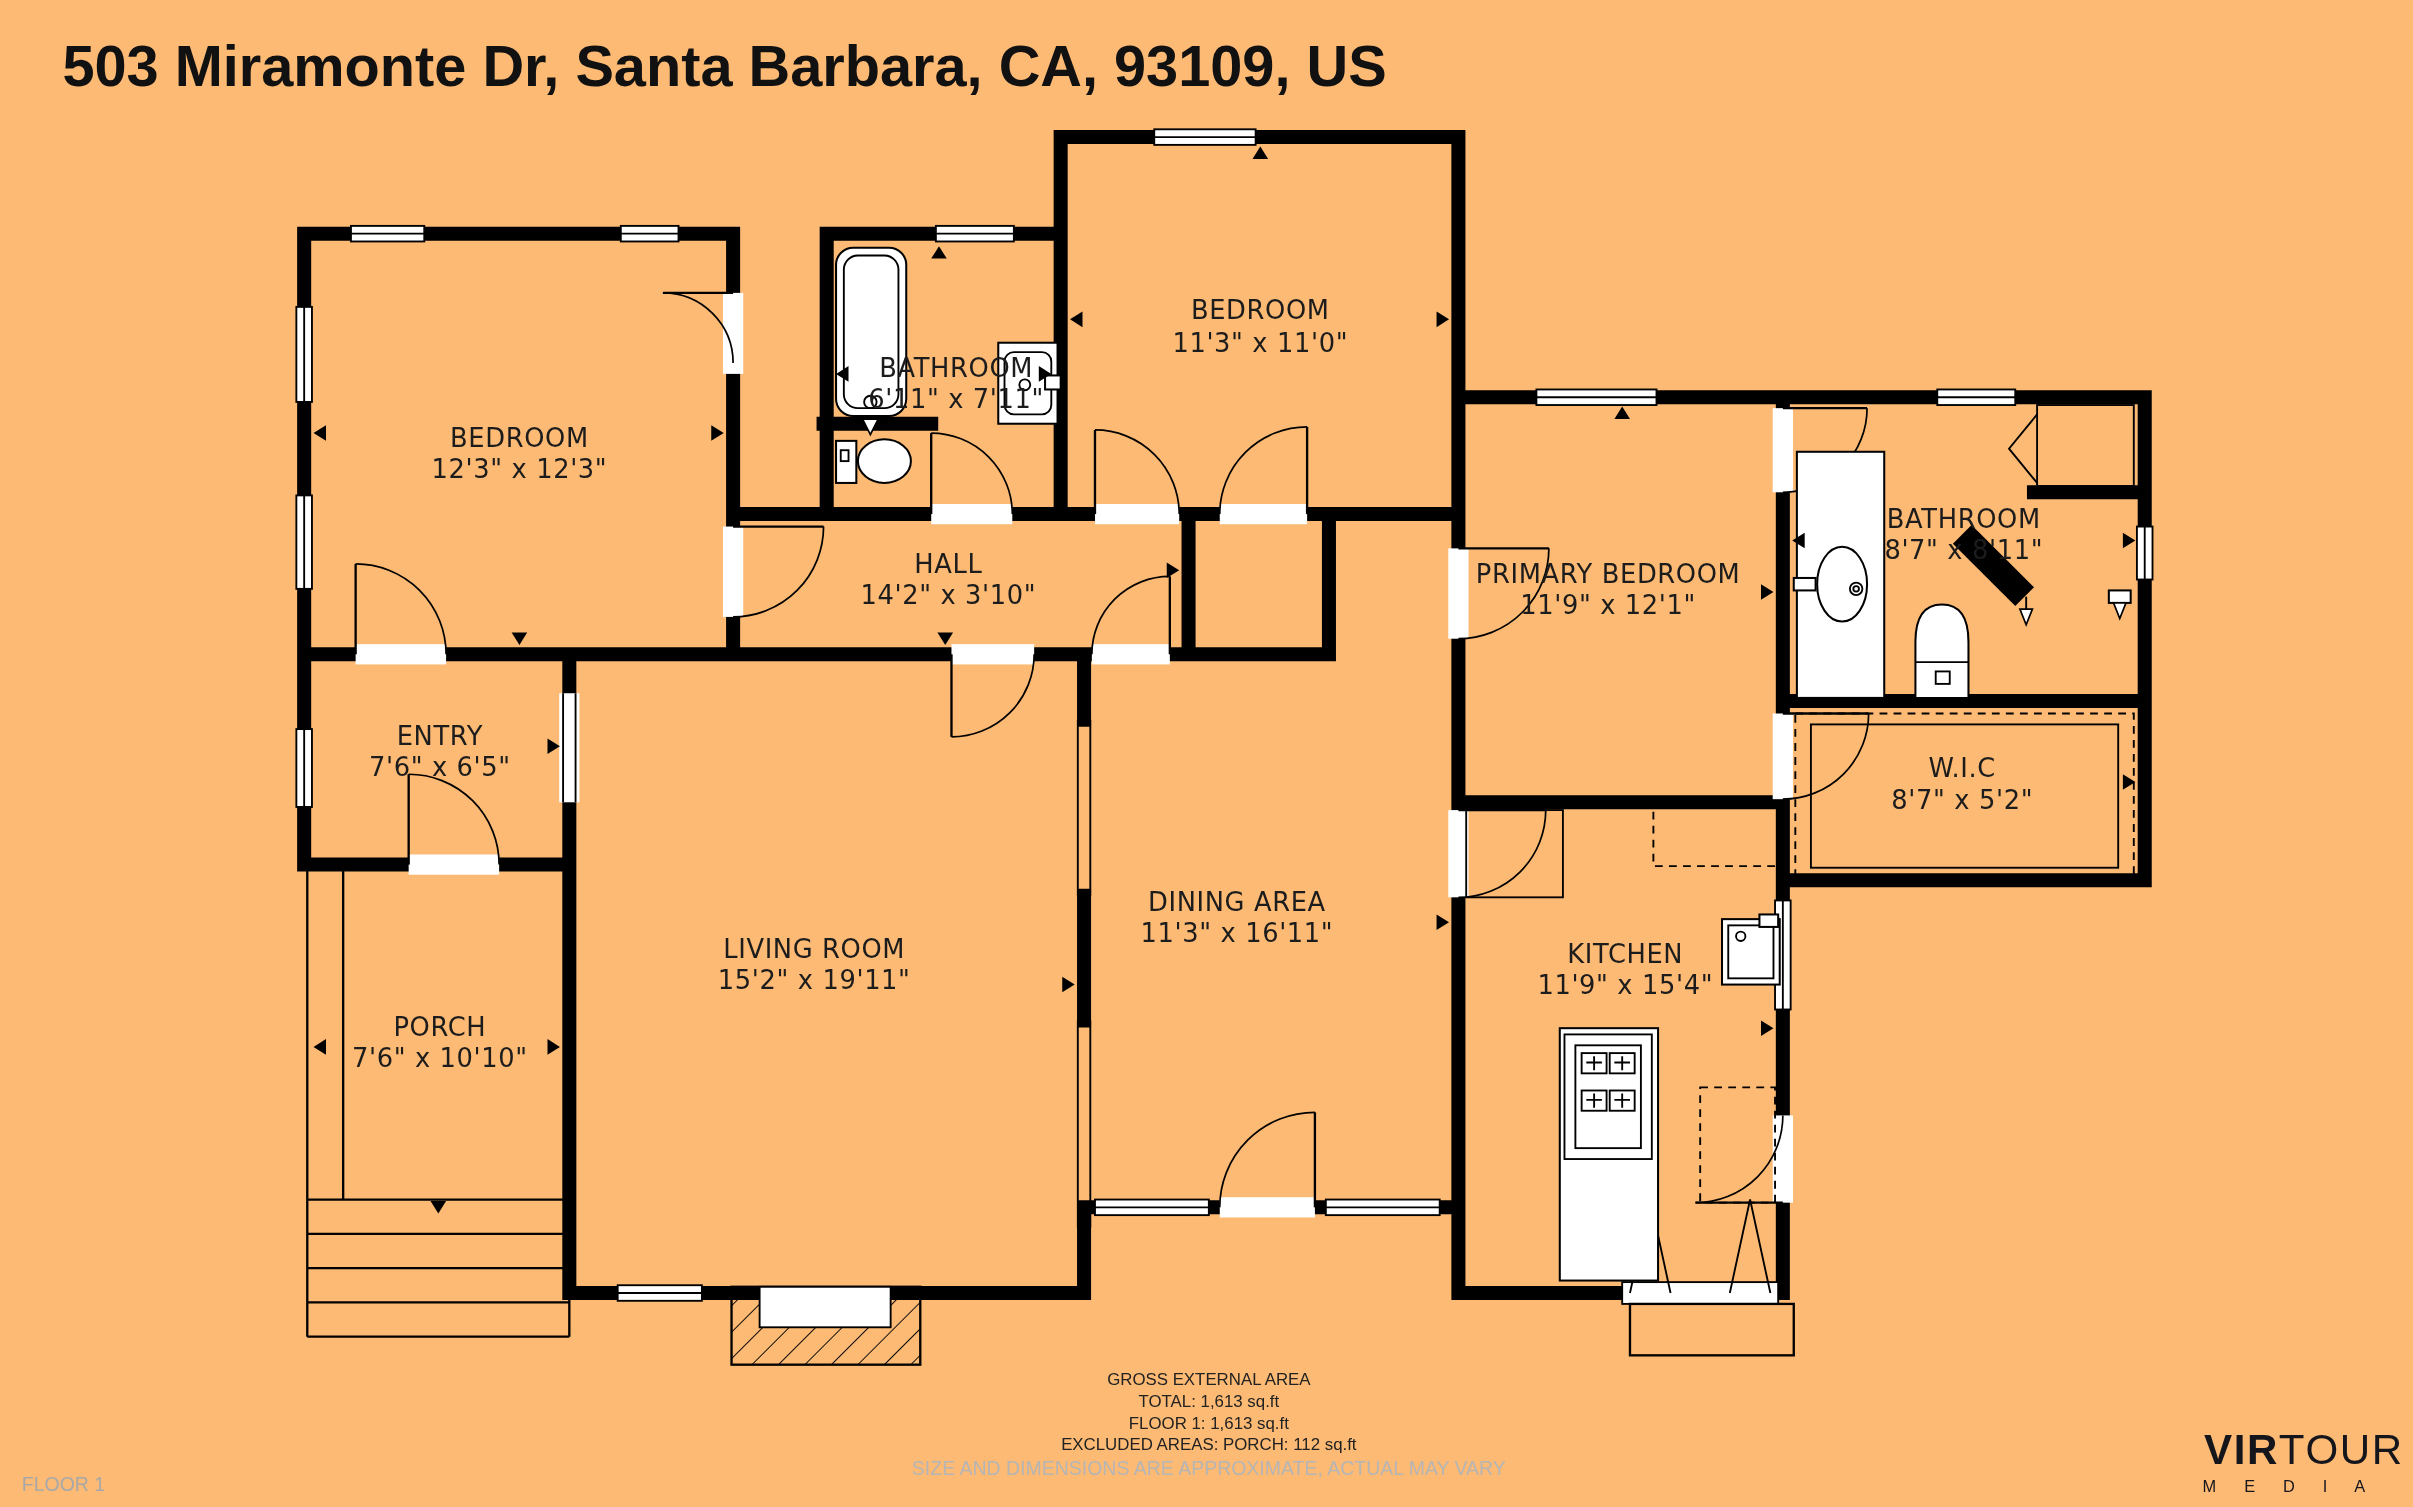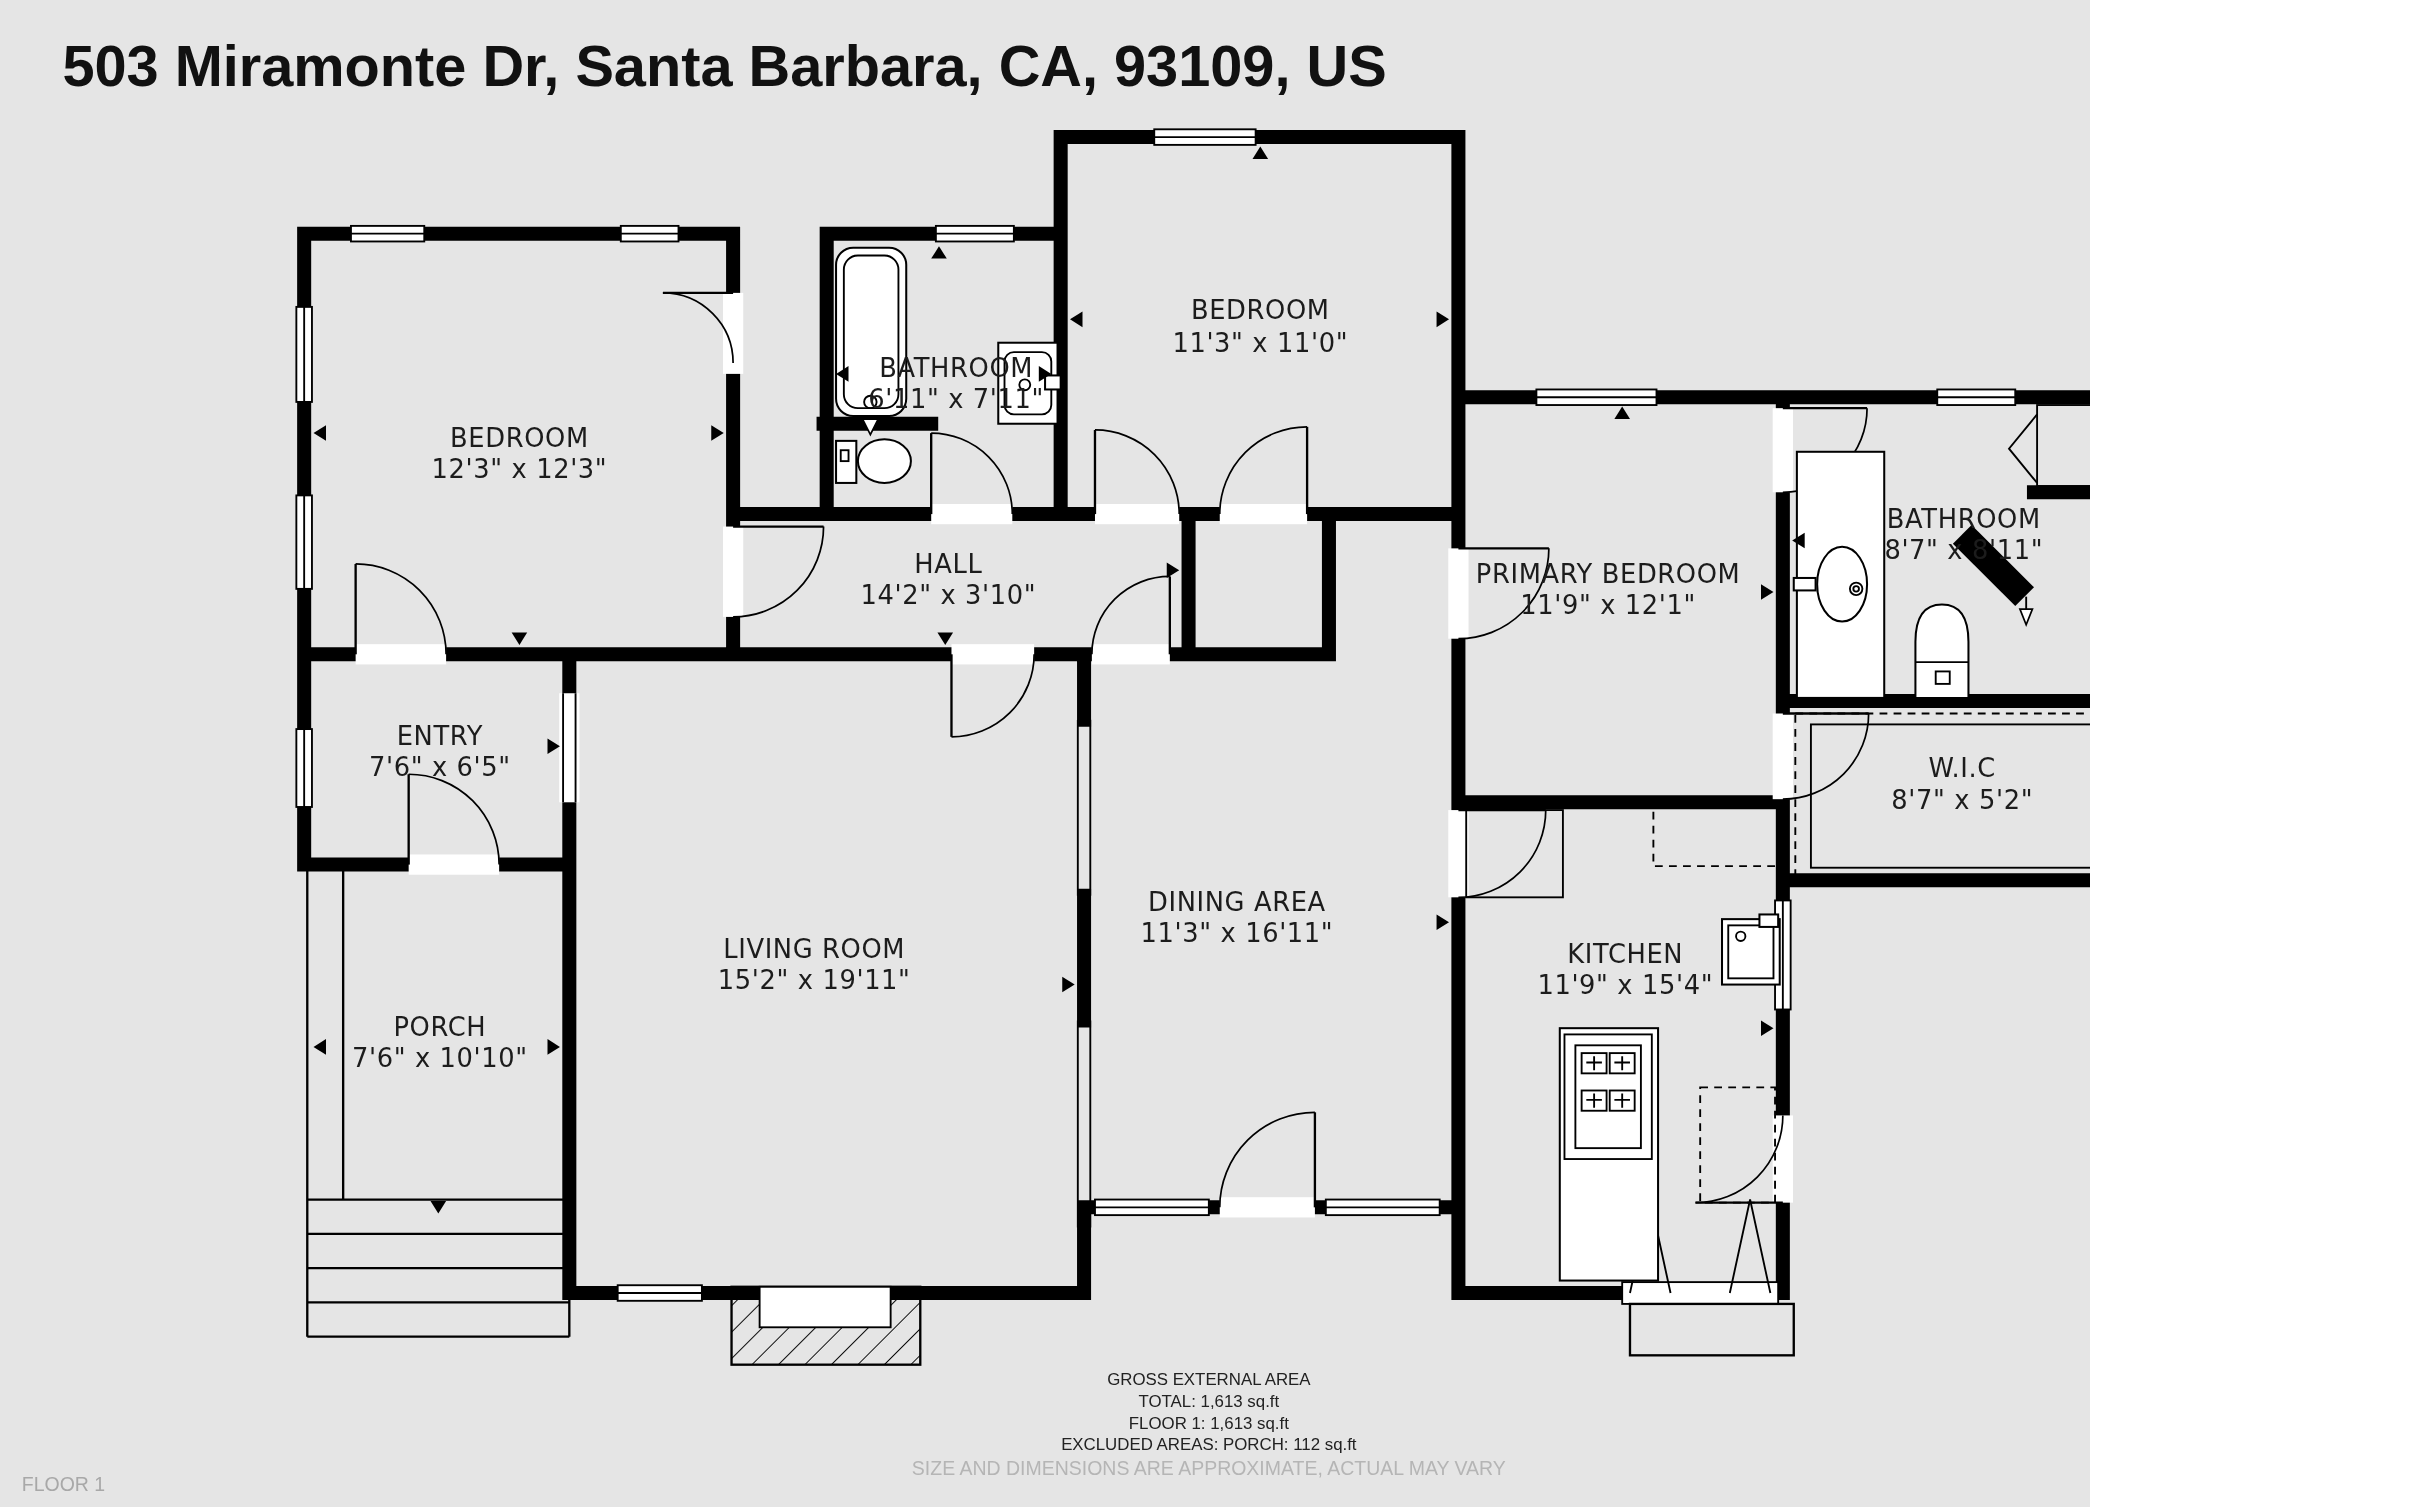--- a/index.html
+++ b/index.html
@@ -1,16 +1,16 @@
 <!DOCTYPE html>
 <html style="font-size:13.3px"><head>
 <meta charset="utf-8">
 <style>
   html,body{margin:0;padding:0;background:#ffffff;}
-  .page{position:relative;width:2090px;height:1508px;background:#e5e5e5;overflow:hidden;font-family:"Liberation Sans",sans-serif;}
+  .page{position:relative;width:2413px;height:1508px;background:#fdba74;overflow:hidden;font-family:"Liberation Sans",sans-serif;}
   svg{position:absolute;left:0;top:0;}
   text{font-family:"DejaVu Sans",sans-serif;fill:#1c1c1c;}
   .title-text{font-family:"Liberation Sans",sans-serif;font-weight:bold;fill:#111;}
   .room-name,.room-dims{font-size:16.5px;letter-spacing:.4px;}
   .footer-line{font-size:10.8px;font-family:"Liberation Sans",sans-serif;fill:#222;}
   .footer-disc{font-size:12.5px;font-family:"Liberation Sans",sans-serif;fill:#b5b5b5;}
   .floor-label{font-size:12.5px;font-family:"Liberation Sans",sans-serif;fill:#a8a8a8;}
   .logo-main{font-family:"Liberation Sans",sans-serif;font-size:27px;letter-spacing:1px;fill:#15151c;}
   .logo-sub{font-family:"Liberation Sans",sans-serif;font-size:10.5px;letter-spacing:7.5px;fill:#15151c;}
   .wall{stroke:#000;stroke-width:9;fill:none;stroke-linecap:square;}

